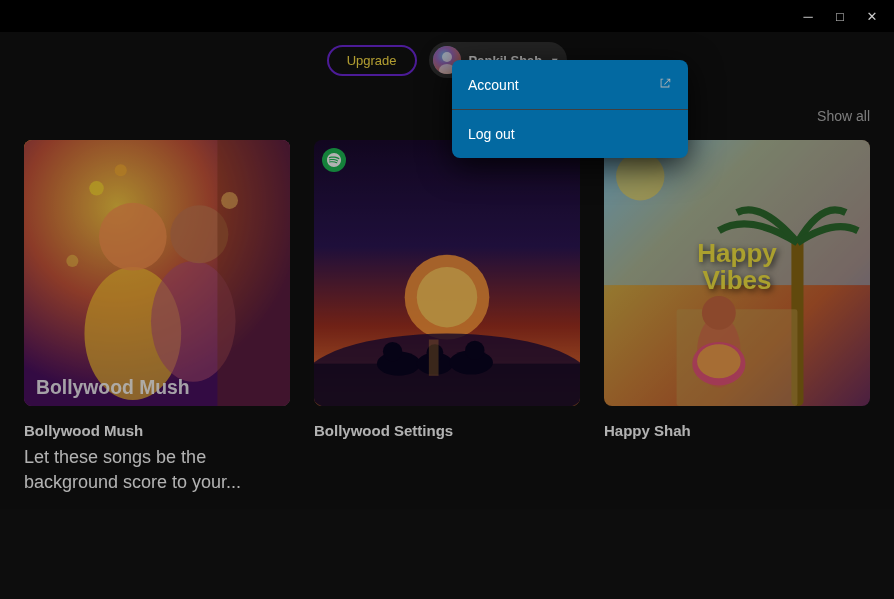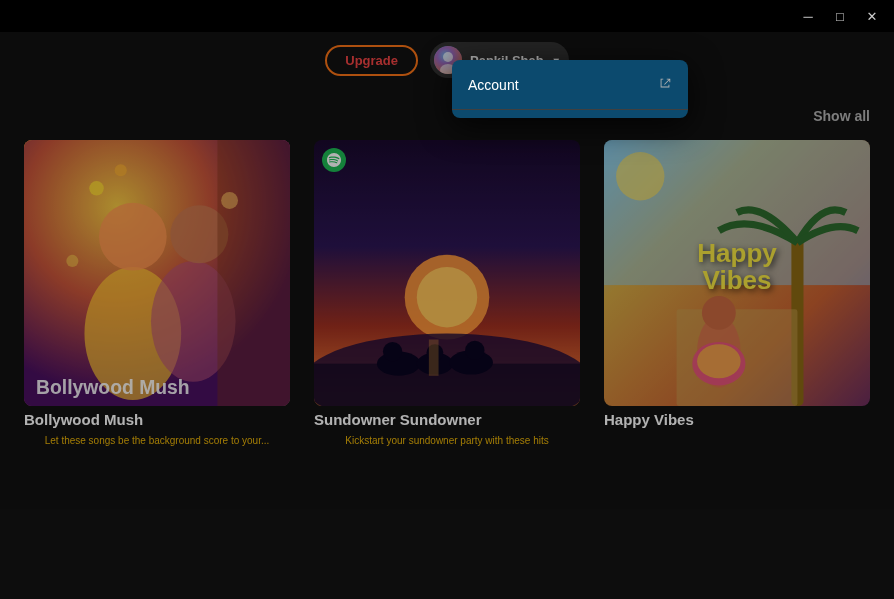--- a/index.html
+++ b/index.html
@@ -50,26 +50,26 @@
       background: #121212;
       display: flex;
       align-items: center;
       justify-content: center;
       gap: 12px;
       z-index: 50;
     }
 
     .upgrade-btn {
       background: none;
-      border: 2px solid #f97316;
-      color: #ef4444;
+      border: 2px solid #6d28d9;
+      color: #fde047;
       border-radius: 20px;
       padding: 6px 18px;
       font-size: 13px;
-      font-weight: 700;
+      font-weight: 400;
       cursor: pointer;
     }
 
     .user-btn {
       background: #333;
       border: none;
       color: #fff;
       border-radius: 20px;
       padding: 4px 10px 4px 4px;
       display: flex;
@@ -92,21 +92,21 @@
     }
     .user-avatar svg { width: 28px; height: 28px; }
     .chevron-down { font-size: 10px; margin-left: 2px; }
 
     
     .dropdown {
       position: absolute;
       top: 60px;
       left: 452px;
       width: 236px;
-      background: #0c4a6e;
+      background: #0369a1;
       border-radius: 8px;
       box-shadow: 0 8px 32px rgba(0,0,0,0.8);
       z-index: 200;
       padding: 4px 0;
     }
 
     .dropdown-item {
       display: flex;
       align-items: center;
       justify-content: space-between;
@@ -143,42 +143,42 @@
       justify-content: space-between;
       align-items: center;
       margin-bottom: 16px;
     }
 
     .show-all-btn {
       color: #b3b3b3;
       background: none;
       border: none;
       font-size: 14px;
-      font-weight: 700;
+      font-weight: 400;
       cursor: pointer;
       text-decoration: none;
     }
 
     
     .cards-grid {
       display: flex;
       gap: 24px;
     }
 
     .card {
       flex: 1;
       min-width: 0;
     }
 
     .card-image-wrapper {
       width: 100%;
       aspect-ratio: 1;
       border-radius: 8px;
       overflow: hidden;
-      margin-bottom: 5px;
+      margin-bottom: 16px;
       position: relative;
     }
 
     
     .card-img-bollywood-mush {
       background: linear-gradient(135deg, #f5a623 0%, #d4425a 30%, #8b3080 60%, #f0c040 100%);
       width: 100%; height: 100%;
       position: relative;
       display: flex;
       align-items: flex-end;
@@ -212,28 +212,27 @@
       color: #fff;
       font-size: 15px;
       font-weight: 700;
       margin-bottom: 6px;
       white-space: nowrap;
       overflow: hidden;
       text-overflow: ellipsis;
     }
 
     .card-desc {
-      color: #eab308;
-      font-size: 10px;
+      color: #ffffff;
+      font-size: 18px;
       line-height: 1.4;
       display: -webkit-box;
       -webkit-line-clamp: 2;
       -webkit-box-orient: vertical;
       overflow: hidden;
-      text-align: center;
     }
 
     
     .overlay {
       position: absolute;
       top: 32px; left: 0; right: 0; bottom: 0;
       background: rgba(0,0,0,0.3);
       z-index: 150;
     }
   </style>
@@ -339,22 +338,21 @@
             <rect x="95" y="165" width="8" height="30" fill="rgba(255,180,60,0.3)"></rect>
           </svg>
           
           <div class="spotify-logo-badge">
             <svg viewBox="0 0 16 16" width="14" height="14" xmlns="http://www.w3.org/2000/svg">
               <path d="M8 0C3.6 0 0 3.6 0 8s3.6 8 8 8 8-3.6 8-8-3.6-8-8-8zm3.7 11.5c-.2.3-.5.4-.8.2-2.1-1.3-4.8-1.6-7.9-.9-.3.1-.6-.1-.7-.4-.1-.3.1-.6.4-.7 3.4-.8 6.4-.4 8.7 1 .3.2.4.5.3.8zm1-2.3c-.2.3-.6.5-1 .3-2.4-1.5-6-1.9-8.8-1-.3.1-.7-.1-.8-.4-.1-.3.1-.7.4-.8 3.2-.9 7.2-.5 9.9 1.2.3.2.4.6.3.7zm.1-2.4C10.2 5.3 5.7 5.1 3 5.9c-.4.1-.8-.1-.9-.5-.1-.4.1-.8.5-.9 3.1-.9 8.1-.7 11.2 1.2.4.2.5.7.3 1.1-.2.4-.7.5-1.3.0z" fill="white"></path>
             </svg>
           </div>
         </div>
       </div>
-      <div class="card-title">Sundowner Sundowner</div>
-      <div class="card-desc">Kickstart your sundowner party with these hits</div>
+      <div class="card-title">Bollywood Settings</div>
     </div>
 
     <div class="card">
       <div class="card-image-wrapper">
         <div style="width:100%;height:100%;position:relative">
           <svg style="width:100%;height:100%" viewBox="0 0 220 220" xmlns="http://www.w3.org/2000/svg">
             <defs>
               <linearGradient id="hv1" x1="0" y1="0" x2="1" y2="1">
                 <stop offset="0%" stop-color="#87ceeb"></stop>
                 <stop offset="30%" stop-color="#d4a843"></stop>
@@ -382,21 +380,21 @@
             <ellipse cx="95" cy="183" rx="18" ry="14" fill="#f0b040" opacity="0.8"></ellipse>
 
             <circle cx="30" cy="30" r="20" fill="rgba(255,220,80,0.6)"></circle>
           </svg>
           
           <div style="position:absolute;top:50%;left:50%;transform:translate(-50%,-60%);text-align:center;z-index:2">
             <div style="color:#f5e642;font-size:26px;font-weight:900;line-height:1.05;text-shadow:2px 2px 6px rgba(0,0,0,0.7)">Happy<br>Vibes</div>
           </div>
         </div>
       </div>
-      <div class="card-title">Happy Vibes</div>
+      <div class="card-title">Happy Shah</div>
     </div>
 
   </div>
 </div>
 
 <div class="overlay"></div>
 
 <div class="dropdown">
 
   <div class="dropdown-item">
@@ -408,14 +406,17 @@
       </svg>
     </span>
   </div>
 
 
 
   <div class="dropdown-divider"></div>
 
 
 
+  <div class="dropdown-item">
+    <span>Log out</span>
+  </div>
 
 </div>
 
 </body></html>

